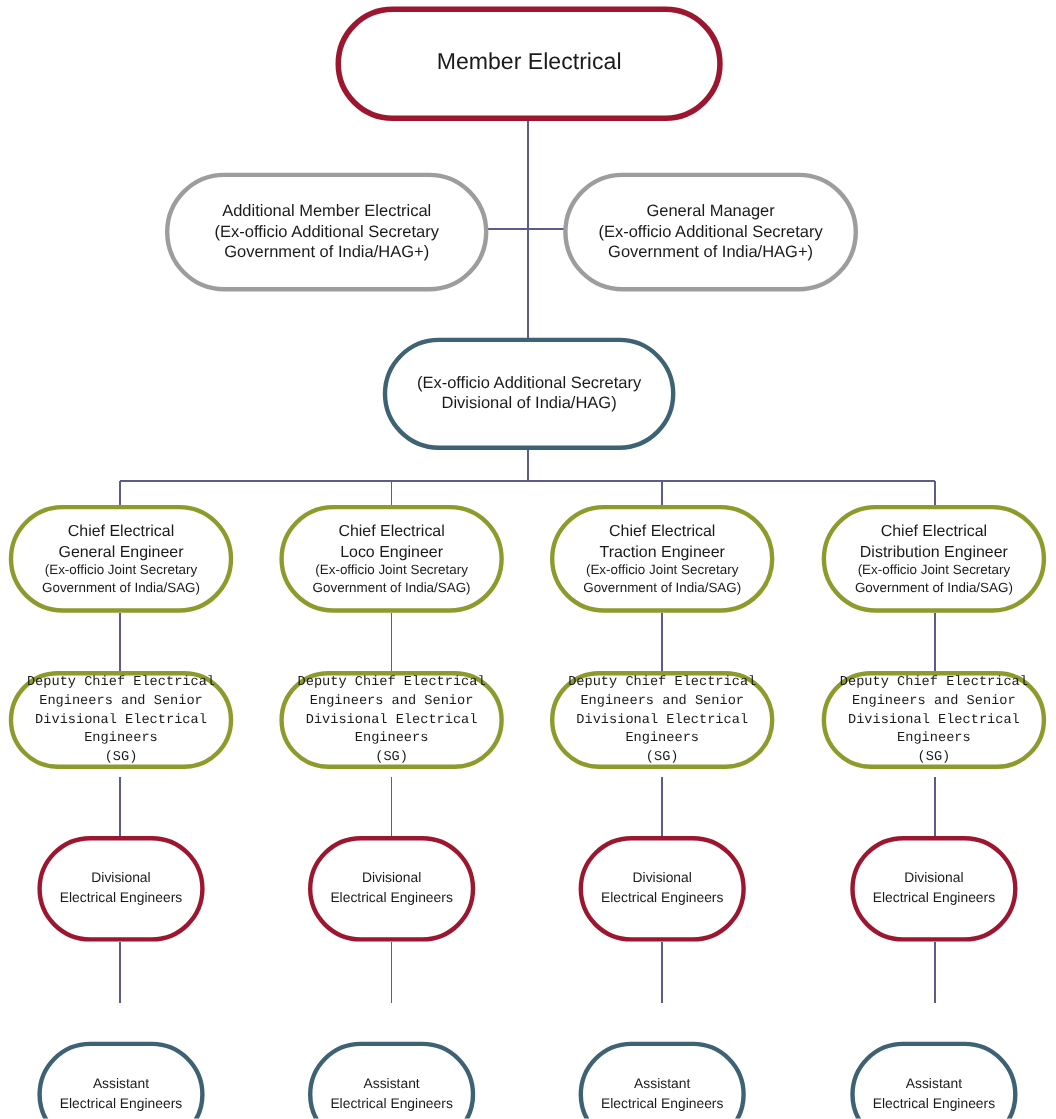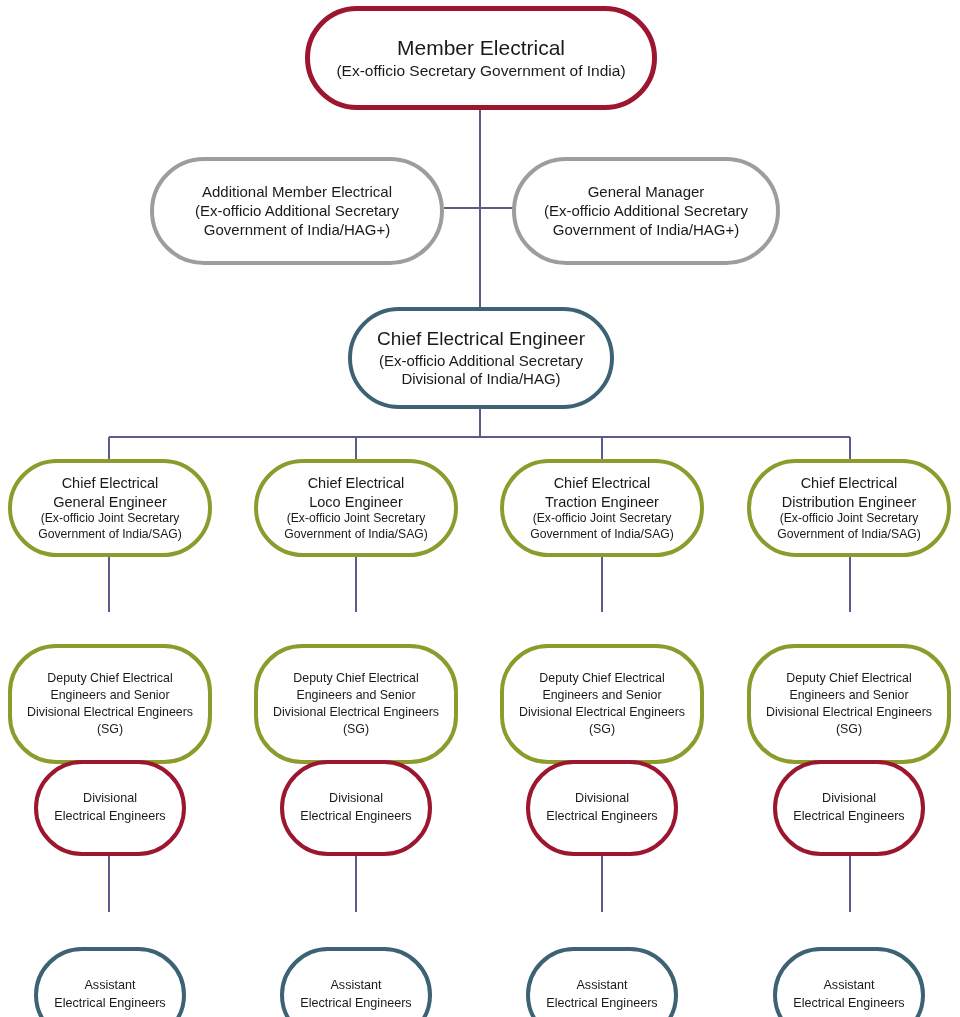--- a/index.html
+++ b/index.html
@@ -85,24 +85,25 @@
     top: 459px; height: 98px;
     border-width: 4px;
     border-color: #8d9b2c;
     border-radius: 50px;
   }
   .n-olive4 .title { font-size: 14.5px; line-height: 1.28; }
   .n-olive4 .sub { font-size: 12.2px; line-height: 1.26; }
 
   
   .n-olive5 {
-    top: 644px; height: 120px;
+    top: 610px; height: 89px;
     border-width: 4px;
     border-color: #8d9b2c;
     border-radius: 48px;
+    font-family: Liberation Mono, monospace;
   }
   .n-olive5 .sub { font-size: 12.4px; line-height: 1.38; }
 
   
   .n-red6 {
     top: 760px; height: 96px;
     border-width: 4.5px;
     border-color: #9c1630;
     border-radius: 48px;
   }
@@ -166,37 +167,35 @@
 
       <line x1="109" y1="856" x2="109" y2="912"></line>
       <line x1="356" y1="856" x2="356" y2="912"></line>
       <line x1="602" y1="856" x2="602" y2="912"></line>
       <line x1="850" y1="856" x2="850" y2="912"></line>
     </g>
   </svg>
 
   <div class="node n-root">
     <span class="title">Member Electrical</span>
-    <span class="sub">(Ex-officio Secretary Government of India)</span>
   </div>
 
   <div class="node n-gray left">
     <span class="title">Additional Member Electrical</span>
     <span class="sub">(Ex-officio Additional Secretary</span>
     <span class="sub">Government of India/HAG+)</span>
   </div>
 
   <div class="node n-gray right">
     <span class="title">General Manager</span>
     <span class="sub">(Ex-officio Additional Secretary</span>
     <span class="sub">Government of India/HAG+)</span>
   </div>
 
   <div class="node n-cee">
-    <span class="title">Chief Electrical Engineer</span>
     <span class="sub">(Ex-officio Additional Secretary</span>
     <span class="sub">Divisional of India/HAG)</span>
   </div>
 
   <div class="node n-olive4 col0 wide">
     <span class="title">Chief Electrical</span>
     <span class="title">General Engineer</span>
     <span class="sub">(Ex-officio Joint Secretary</span>
     <span class="sub">Government of India/SAG)</span>
   </div>

